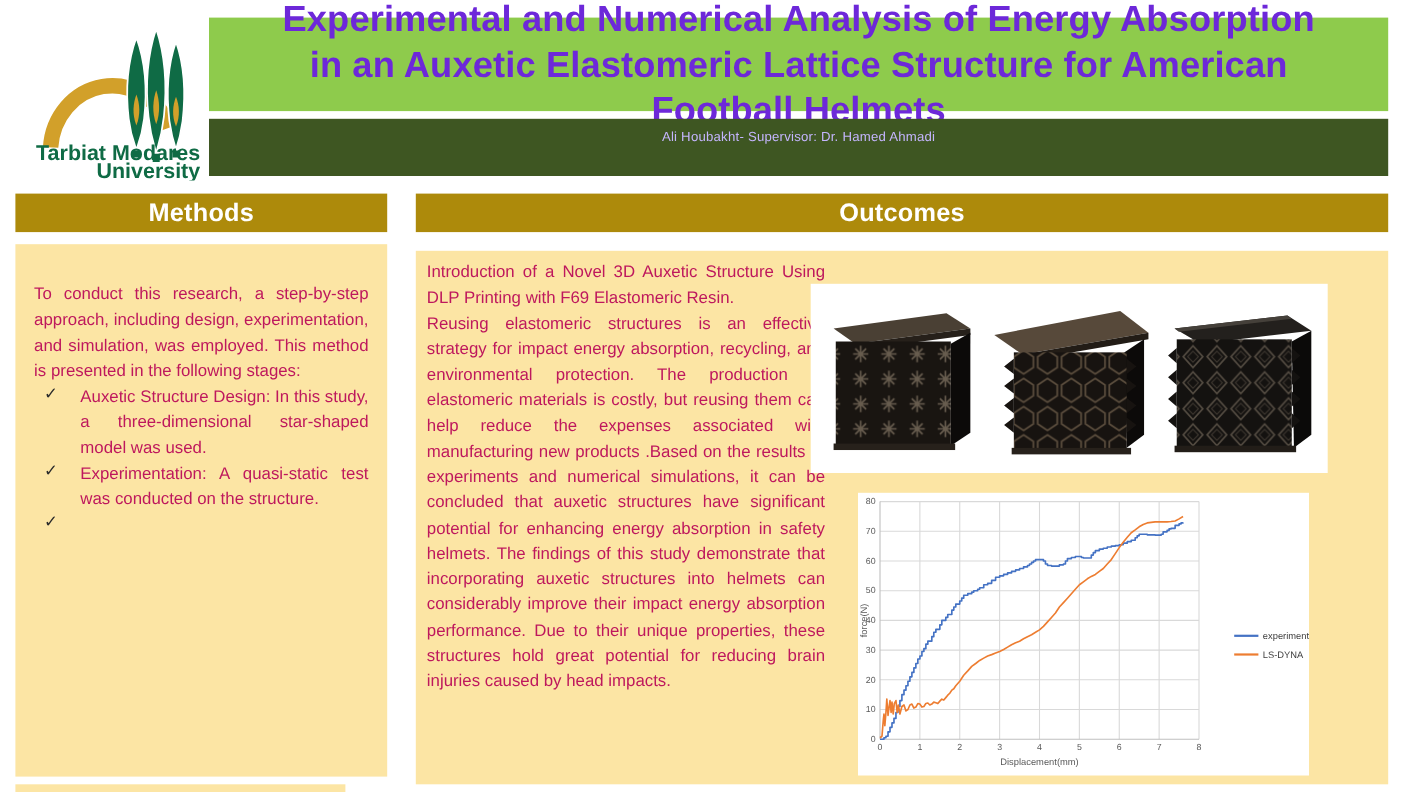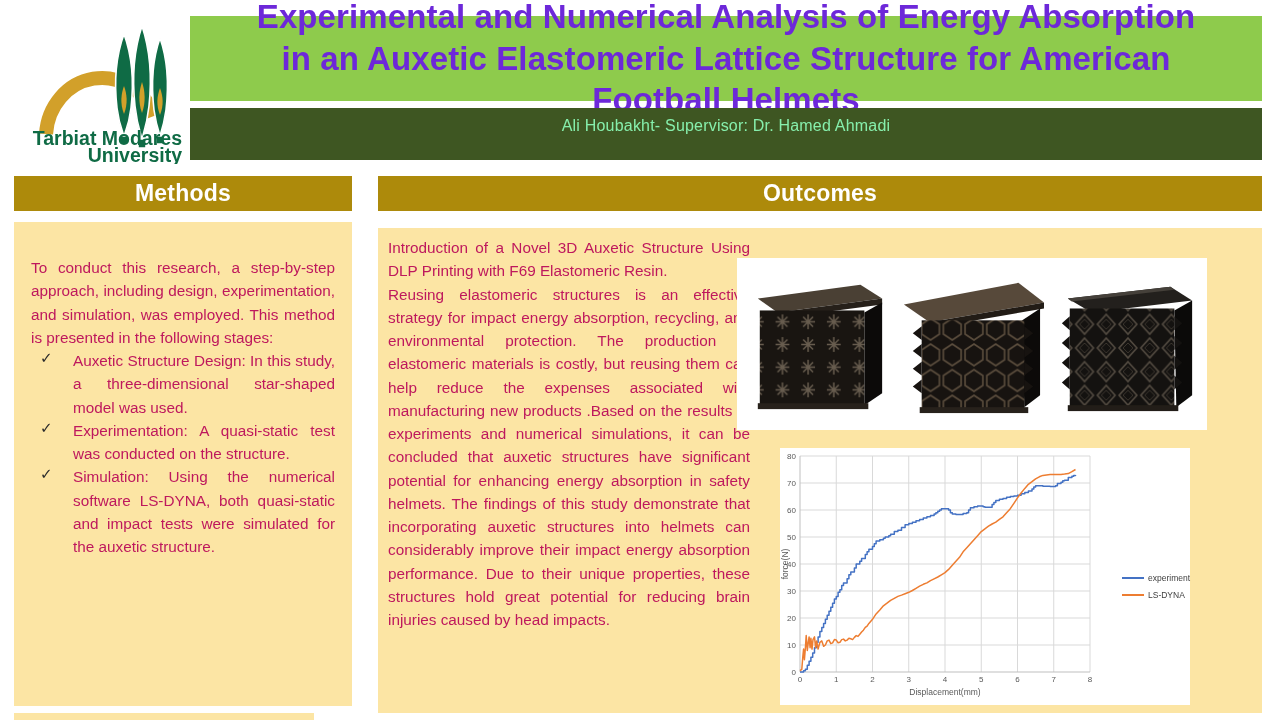--- a/index.html
+++ b/index.html
@@ -7,21 +7,21 @@
   .abs{position:absolute;}
   #poster{position:relative;width:1280px;height:720px;background:#ffffff;}
 
   
   #title-bar{left:190px;top:16px;width:1072px;height:85px;background:#8ecb4c;
     display:flex;align-items:center;justify-content:center;}
   #title-bar .t{max-width:960px;text-align:center;color:#6d28d9;font-size:33px;
     font-weight:700;line-height:1.27;letter-spacing:.1px;}
   #subtitle-bar{left:190px;top:108px;width:1072px;height:52px;background:#3e5622;
     display:flex;align-items:flex-start;justify-content:center;}
-  #subtitle-bar .t{color:#86efac;font-size:16px;margin-top:9px;letter-spacing:.2px;}
+  #subtitle-bar .t{color:#c4b5fd;font-size:12px;margin-top:9px;letter-spacing:.2px;}
 
   
   .sec-header{height:35px;background:#ad8a0b;display:flex;align-items:center;justify-content:center;}
   .sec-header .t{color:#ffffff;font-weight:bold;font-size:23px;letter-spacing:.2px;}
   #methods-header{left:14px;top:176px;width:338px;}
   #outcomes-header{left:378px;top:176px;width:884px;}
 
   
   .cream{background:#fce5a4;}
   #methods-panel{left:14px;top:222px;width:338px;height:484px;box-sizing:border-box;
@@ -89,21 +89,20 @@
       <li>
         <span class="check">✓</span>
         <span class="bodytext">Auxetic Structure Design: In this study, a three-dimensional star-shaped model was used.</span>
       </li>
       <li>
         <span class="check">✓</span>
         <span class="bodytext">Experimentation: A quasi-static test was conducted on the structure.</span>
       </li>
       <li>
         <span class="check">✓</span>
-        <span class="bodytext">Simulation: Using the numerical software LS-DYNA, both quasi-static and impact tests were simulated for the auxetic structure.</span>
       </li>
     </ul>
   </div>
   <div id="bottom-bar" class="abs"></div>
 
   <div id="outcomes-panel" class="abs cream">
     <div id="outcomes-text" class="abs">
       <div class="bodytext">Introduction of a Novel 3D Auxetic Structure Using DLP Printing with F69 Elastomeric Resin.</div>
       <div class="bodytext">Reusing elastomeric structures is an effective strategy for impact energy absorption, recycling, and environmental protection. The production of elastomeric materials is costly, but reusing them can help reduce the expenses associated with manufacturing new products .Based on the results of experiments and numerical simulations, it can be concluded that auxetic structures have significant potential for enhancing energy absorption in safety helmets. The findings of this study demonstrate that incorporating auxetic structures into helmets can considerably improve their impact energy absorption performance. Due to their unique properties, these structures hold great potential for reducing brain injuries caused by head impacts.</div>
     </div>

